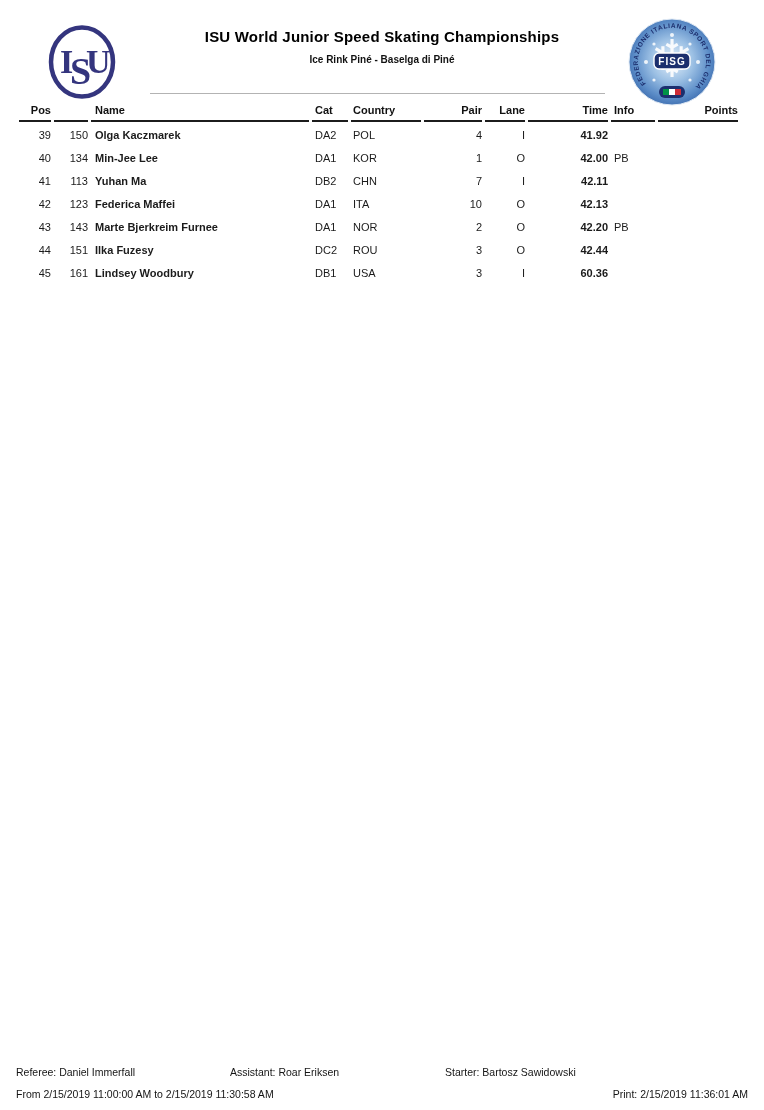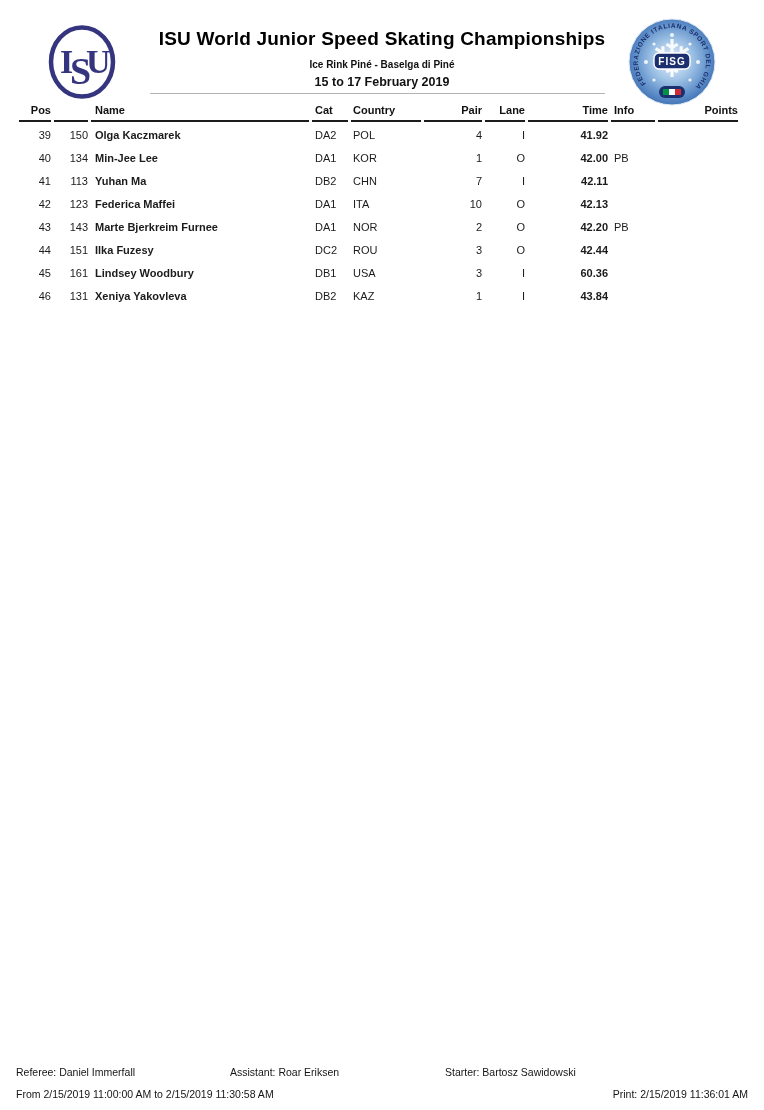--- a/index.html
+++ b/index.html
@@ -11,21 +11,21 @@
     height: 1110px;
     background: #fff;
     overflow: hidden;
   }
 
   
   .isu-logo { position: absolute; left: 47px; top: 24px; }
   .fisg-logo { position: absolute; left: 627px; top: 17px; }
 
   .title-block { position: absolute; left: 120px; right: 120px; top: 28px; text-align: center; }
-  .event-title { font-size: 19px; font-weight: bold; color: #000; letter-spacing: 0.2px; }
+  .event-title { font-size: 15px; font-weight: bold; color: #000; letter-spacing: 0.2px; }
   .event-venue { margin-top: 9px; font-size: 10px; font-weight: bold; color: #111; }
   .event-dates { margin-top: 5px; font-size: 12.5px; font-weight: bold; color: #111; }
   .date-underline {
     position: absolute; left: 150px; top: 93px; width: 455px; height: 1px;
     background: #b3b3b3;
   }
 
   
   .results {
     position: absolute; left: 16px; top: 100px; width: 725px;
@@ -119,21 +119,20 @@
         <rect x="36" y="72" width="6" height="6" fill="#009246"></rect>
         <rect x="42" y="72" width="6" height="6" fill="#ffffff"></rect>
         <rect x="48" y="72" width="6" height="6" fill="#ce2b37"></rect>
       </g>
     </svg>
   </div>
 
   <div class="title-block">
     <div class="event-title">ISU World Junior Speed Skating Championships</div>
     <div class="event-venue">Ice Rink Piné - Baselga di Piné</div>
-    <div class="event-dates">15 to 17 February 2019</div>
   </div>
   <div class="date-underline"></div>
 
   <table class="results">
     <colgroup>
       <col class="col-pos">
         <col class="col-bib">
         <col class="col-name">
         <col class="col-cat">
         <col class="col-country">
@@ -243,32 +242,20 @@
           <td class="al-l pad-name cell-name">Lindsey Woodbury</td>
           <td class="al-l pad-cat">DB1</td>
           <td class="al-l pad-country">USA</td>
           <td class="al-r">3</td>
           <td class="al-c">I</td>
           <td class="al-r cell-time">60.36</td>
           <td class="al-l pad-info"></td>
           <td class="al-r"></td>
         </tr>
 
-        <tr>
-          <td class="al-r">46</td>
-          <td class="al-r">131</td>
-          <td class="al-l pad-name cell-name">Xeniya Yakovleva</td>
-          <td class="al-l pad-cat">DB2</td>
-          <td class="al-l pad-country">KAZ</td>
-          <td class="al-r">1</td>
-          <td class="al-c">I</td>
-          <td class="al-r cell-time">43.84</td>
-          <td class="al-l pad-info"></td>
-          <td class="al-r"></td>
-        </tr>
       </tbody>
   </table>
 
   <div class="officials">
     <span class="official-referee">Referee: Daniel Immerfall</span>
     <span class="official-assistant">Assistant: Roar Eriksen</span>
     <span class="official-starter">Starter: Bartosz Sawidowski</span>
   </div>
   <div class="session-line">
     <span class="session-range">From 2/15/2019 11:00:00 AM to 2/15/2019 11:30:58 AM</span>

